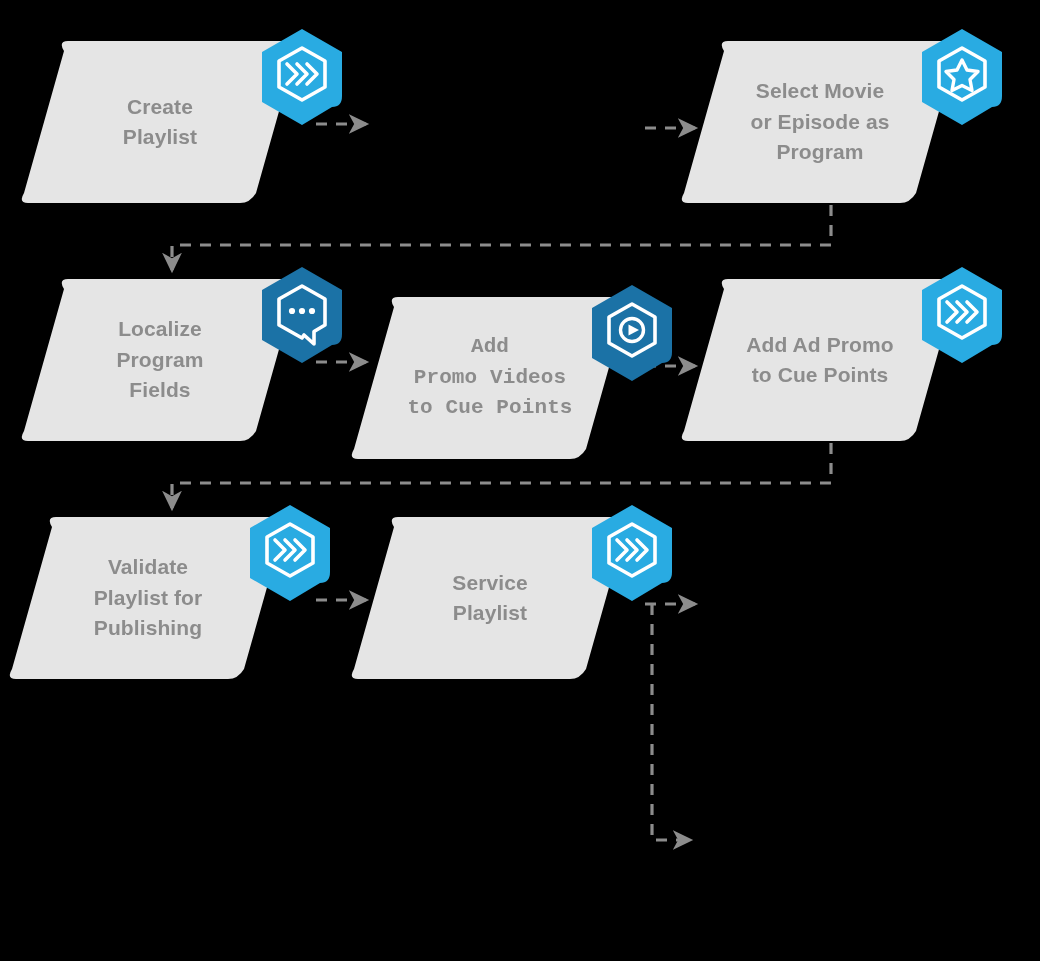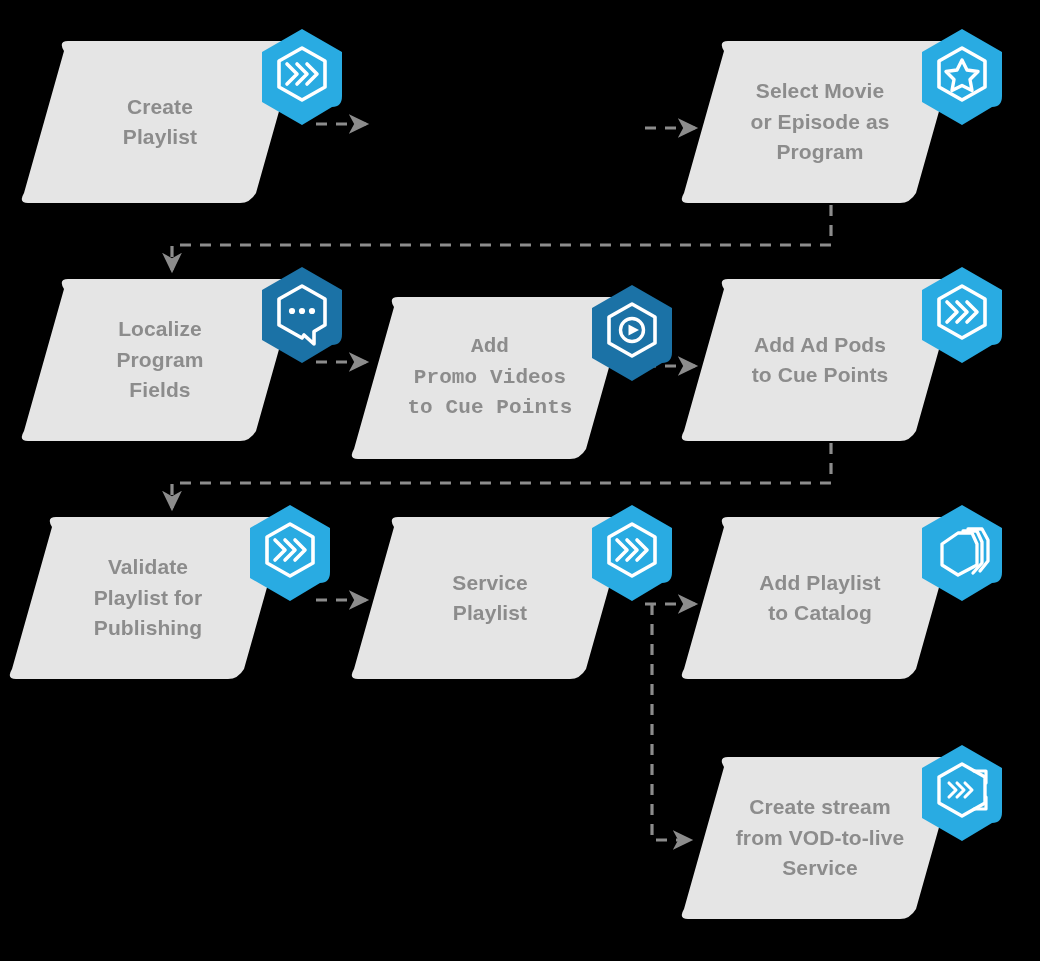--- a/index.html
+++ b/index.html
@@ -158,21 +158,21 @@
         <circle cx="46" cy="47" r="11.5" fill="none" stroke="#ffffff" stroke-width="3.4"></circle>
         <path d="M42.5,41.5 L53,47 L42.5,52.5 Z" fill="#ffffff"></path>
       </svg>
     </div>
   </div>
 
   <div class="node" style="left:680px; top:275px;">
     <svg class="shape" viewBox="0 0 280 170">
       <path d="M44,14 Q38,4 48,4 L272,4 Q282,4 276,14 L236,156 Q230,166 220,166 L8,166 Q-2,166 4,156 Z" fill="#e5e5e5"></path>
     </svg>
-    <div class="label">Add Ad Pods
+    <div class="label">Add Ad Promo
 to Cue Points</div>
     <div class="badge" style="left:236px; top:-10px;">
       <svg viewBox="0 0 92 100" width="92" height="100">
         <path d="M46,2 L86,25 L86,69 Q86,80 76,80 L46,98 L6,75 L6,25 Z" fill="#29abe2"></path>
         <path d="M46,21 L69,34 L69,60 L46,73 L23,60 L23,34 Z" fill="none" stroke="#ffffff" stroke-width="3.6" stroke-linejoin="round"></path>
         <path d="M31,37 L41,47 L31,57" fill="none" stroke="#ffffff" stroke-width="3.6" stroke-linecap="round" stroke-linejoin="round"></path>
         <path d="M41,37 L51,47 L41,57" fill="none" stroke="#ffffff" stroke-width="3.6" stroke-linecap="round" stroke-linejoin="round"></path>
         <path d="M51,37 L61,47 L51,57" fill="none" stroke="#ffffff" stroke-width="3.6" stroke-linecap="round" stroke-linejoin="round"></path>
       </svg>
     </div>
@@ -206,49 +206,15 @@
       <svg viewBox="0 0 92 100" width="92" height="100">
         <path d="M46,2 L86,25 L86,69 Q86,80 76,80 L46,98 L6,75 L6,25 Z" fill="#29abe2"></path>
         <path d="M46,21 L69,34 L69,60 L46,73 L23,60 L23,34 Z" fill="none" stroke="#ffffff" stroke-width="3.6" stroke-linejoin="round"></path>
         <path d="M31,37 L41,47 L31,57" fill="none" stroke="#ffffff" stroke-width="3.6" stroke-linecap="round" stroke-linejoin="round"></path>
         <path d="M41,37 L51,47 L41,57" fill="none" stroke="#ffffff" stroke-width="3.6" stroke-linecap="round" stroke-linejoin="round"></path>
         <path d="M51,37 L61,47 L51,57" fill="none" stroke="#ffffff" stroke-width="3.6" stroke-linecap="round" stroke-linejoin="round"></path>
       </svg>
     </div>
   </div>
 
-  <div class="node" style="left:680px; top:513px;">
-    <svg class="shape" viewBox="0 0 280 170">
-      <path d="M44,14 Q38,4 48,4 L272,4 Q282,4 276,14 L236,156 Q230,166 220,166 L8,166 Q-2,166 4,156 Z" fill="#e5e5e5"></path>
-    </svg>
-    <div class="label">Add Playlist
-to Catalog</div>
-    <div class="badge" style="left:236px; top:-10px;">
-      <svg viewBox="0 0 92 100" width="92" height="100">
-        <path d="M46,2 L86,25 L86,69 Q86,80 76,80 L46,98 L6,75 L6,25 Z" fill="#29abe2"></path>
-        <path d="M52,26 L66,26 L72,37 L72,58 L64,68" fill="none" stroke="#ffffff" stroke-width="3.3" stroke-linejoin="round" stroke-linecap="round"></path>
-        <path d="M47,28 L61,28 L66,39 L66,60 L57,70" fill="none" stroke="#ffffff" stroke-width="3.3" stroke-linejoin="round" stroke-linecap="round"></path>
-        <path d="M42,30 L56,30 L61,41 L61,62 L42,72 L26,62 L26,41 Z" fill="none" stroke="#ffffff" stroke-width="3.3" stroke-linejoin="round"></path>
-      </svg>
-    </div>
-  </div>
-
-  <div class="node" style="left:680px; top:753px;">
-    <svg class="shape" viewBox="0 0 280 170">
-      <path d="M44,14 Q38,4 48,4 L272,4 Q282,4 276,14 L236,156 Q230,166 220,166 L8,166 Q-2,166 4,156 Z" fill="#e5e5e5"></path>
-    </svg>
-    <div class="label">Create stream
-from VOD-to-live
-Service</div>
-    <div class="badge" style="left:236px; top:-10px;">
-      <svg viewBox="0 0 92 100" width="92" height="100">
-        <path d="M46,2 L86,25 L86,69 Q86,80 76,80 L46,98 L6,75 L6,25 Z" fill="#29abe2"></path>
-        <path d="M46,21 L69,34 L69,60 L46,73 L23,60 L23,34 Z" fill="none" stroke="#ffffff" stroke-width="3.4" stroke-linejoin="round"></path>
-        <path d="M33,40 L40,47 L33,54" fill="none" stroke="#ffffff" stroke-width="3.1" stroke-linecap="round" stroke-linejoin="round"></path>
-        <path d="M41,40 L48,47 L41,54" fill="none" stroke="#ffffff" stroke-width="3.1" stroke-linecap="round" stroke-linejoin="round"></path>
-        <path d="M49,40 L56,47 L49,54" fill="none" stroke="#ffffff" stroke-width="3.1" stroke-linecap="round" stroke-linejoin="round"></path>
-        <path d="M58,28 L70,28 L70,40" fill="none" stroke="#ffffff" stroke-width="3.2" stroke-linecap="round" stroke-linejoin="round"></path>
-        <path d="M70,54 L70,66 L58,66" fill="none" stroke="#ffffff" stroke-width="3.2" stroke-linecap="round" stroke-linejoin="round"></path>
-      </svg>
-    </div>
-  </div>
+
 
 </div>
 
 </body></html>

